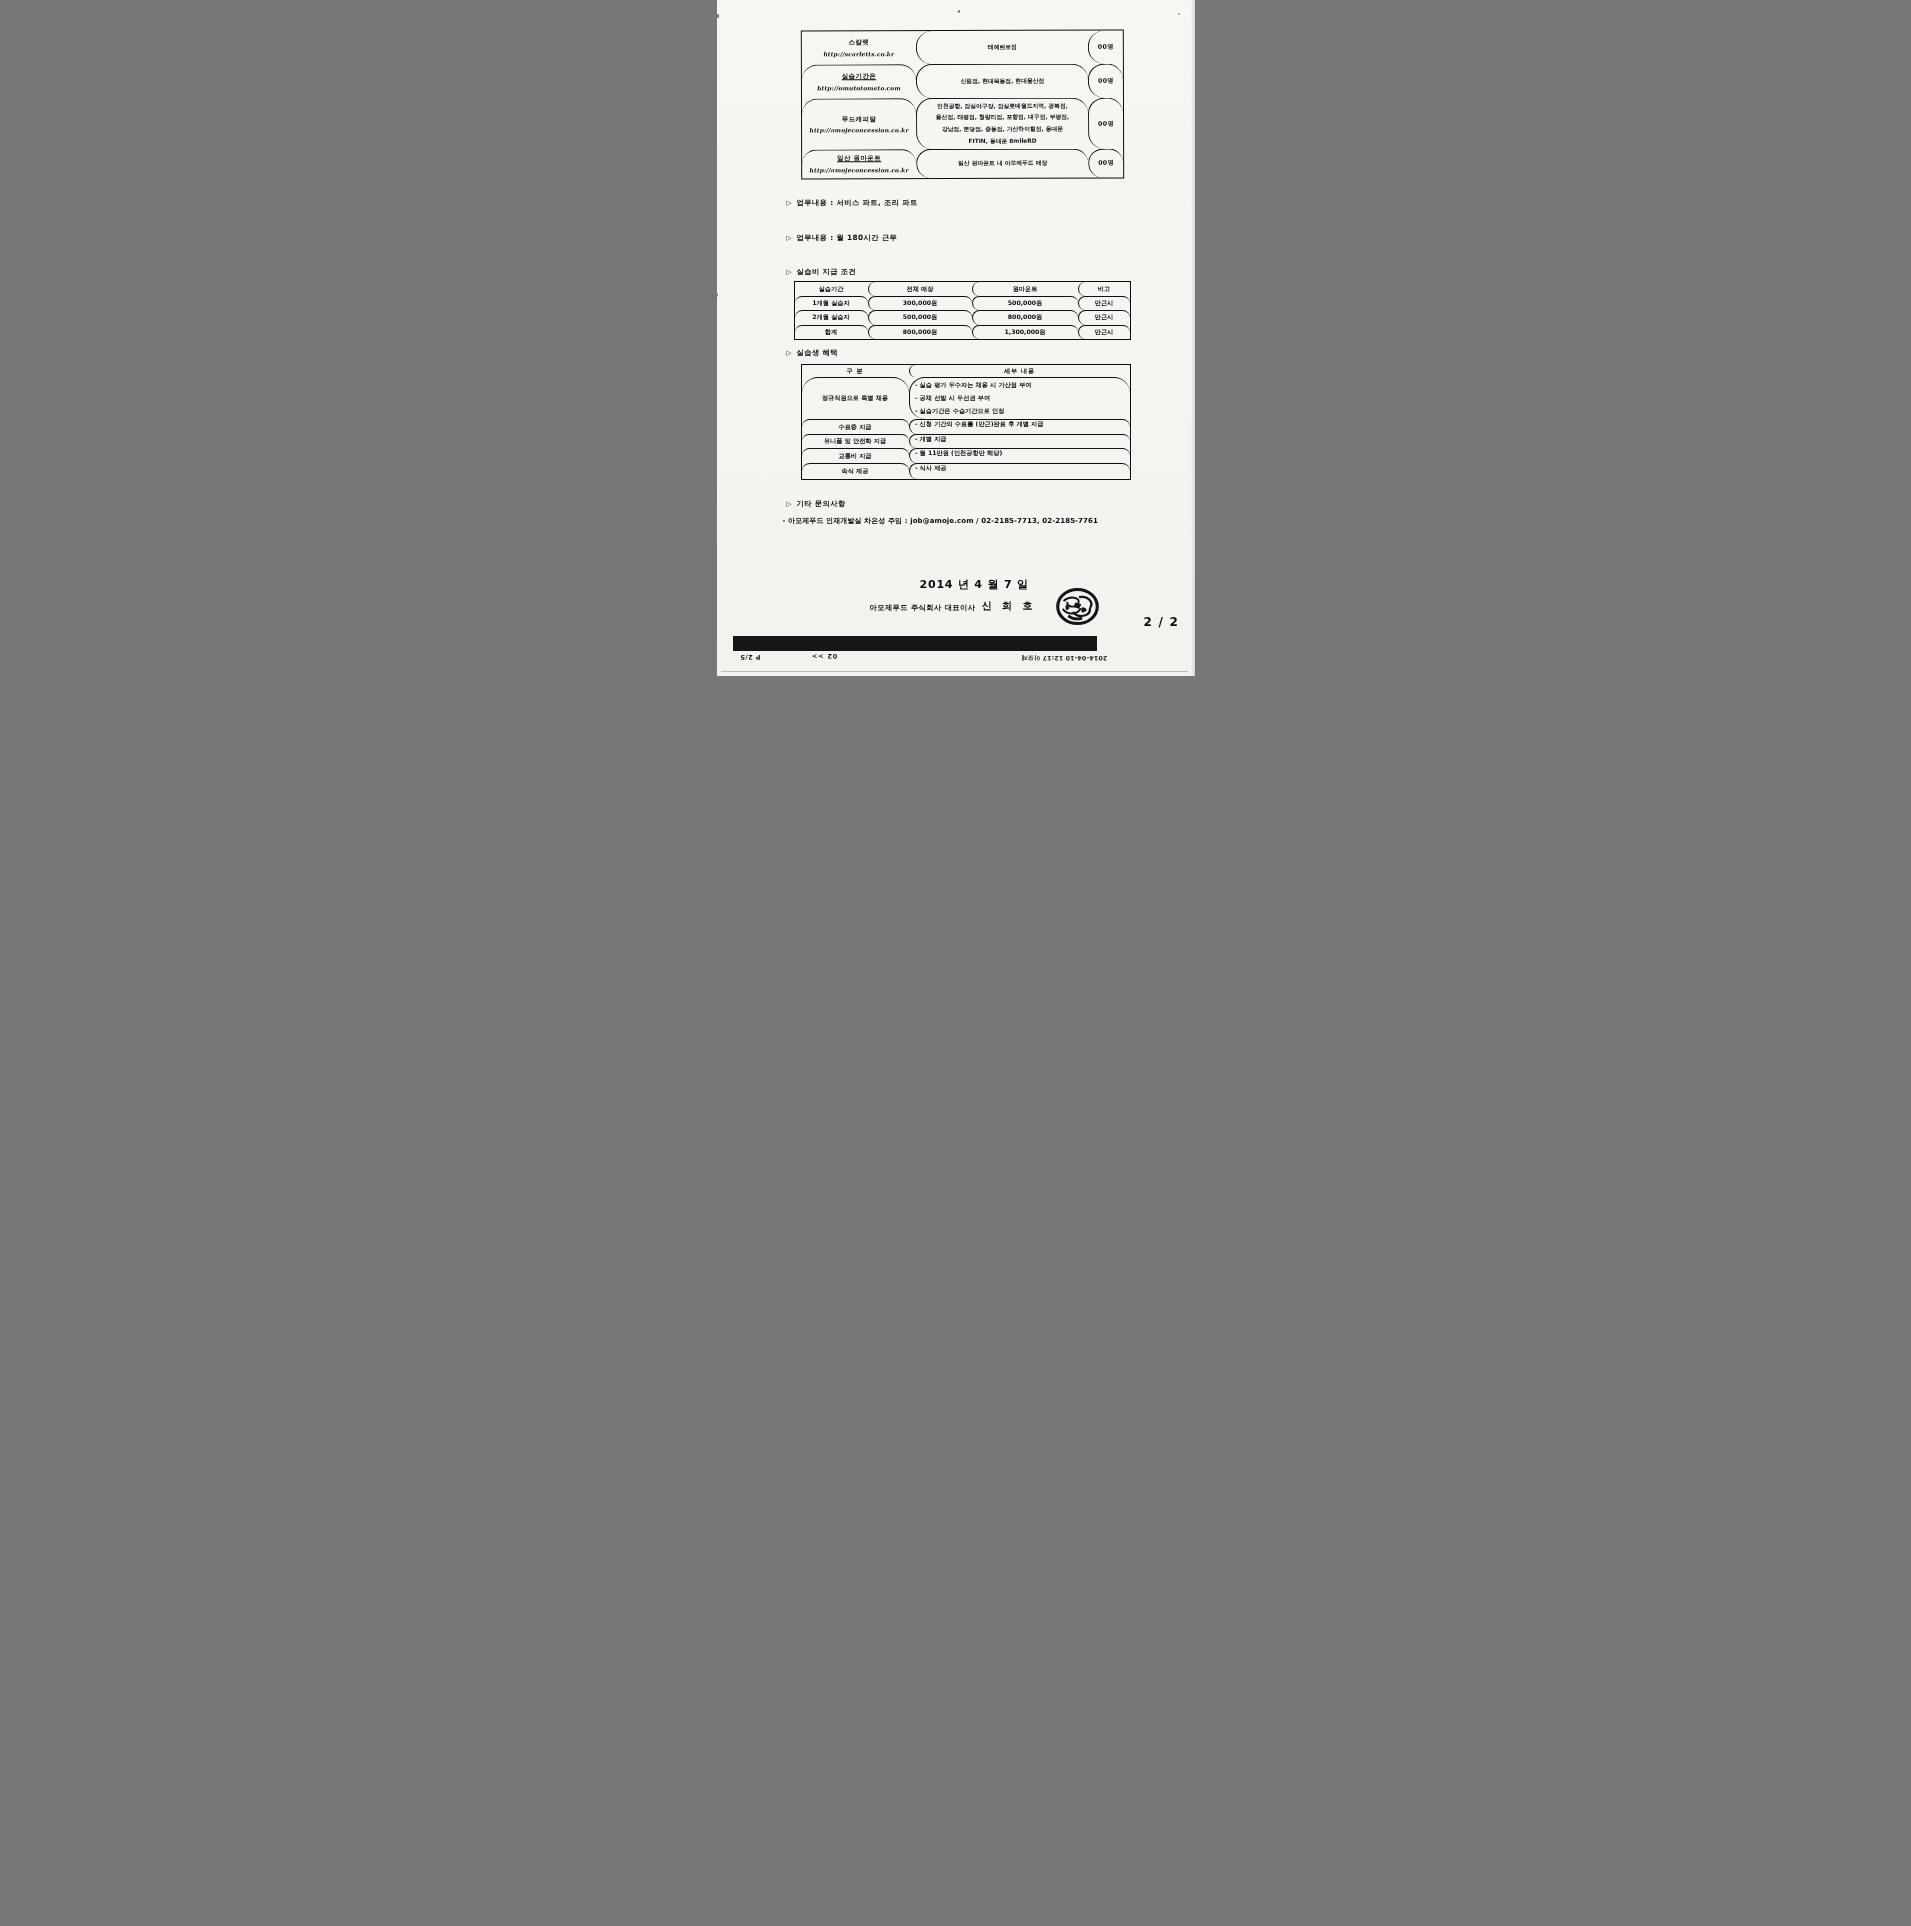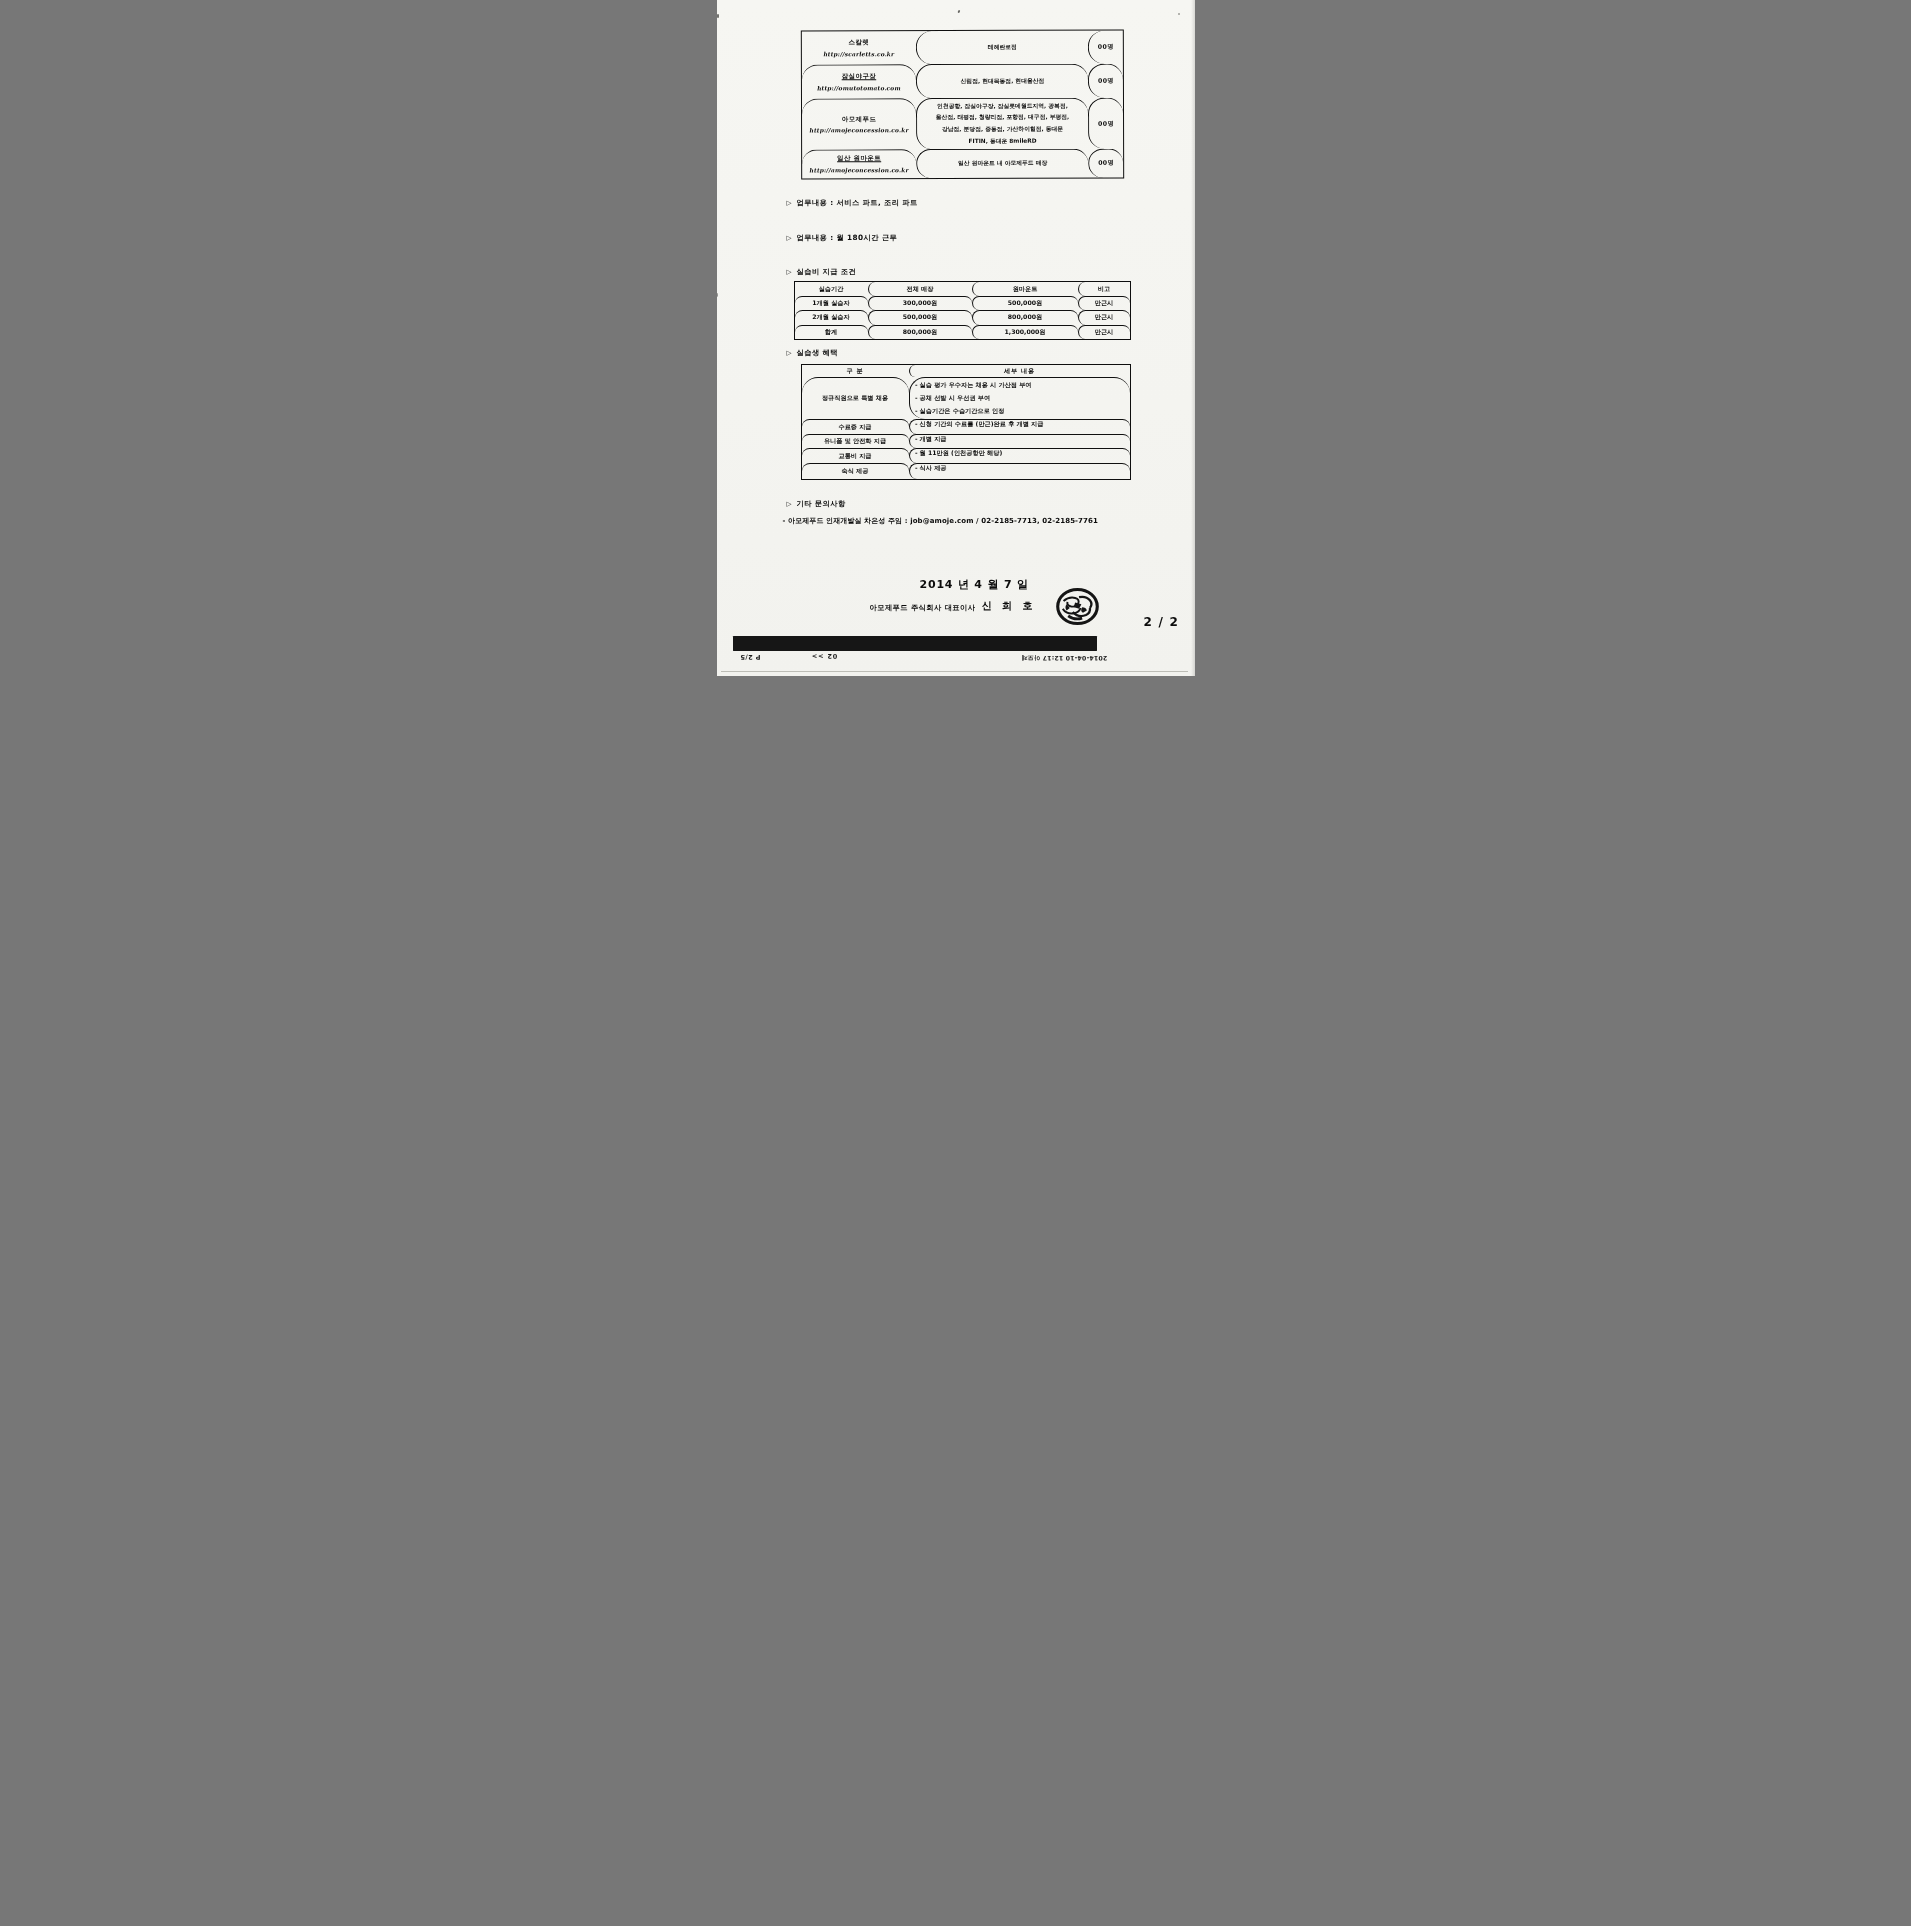--- a/index.html
+++ b/index.html
@@ -86,30 +86,30 @@
     <div class="cell l0 t0 brandcell">
       <span class="brand">스칼렛</span>
       <span class="url">http://scarletts.co.kr</span>
     </div>
     <div class="cell t0 locs">
       <span>테헤란로점</span>
     </div>
     <div class="cell t0 count">00명</div>
 
     <div class="cell l0 brandcell">
-      <span class="brand u">잠실야구장</span>
+      <span class="brand u">실습기간은</span>
       <span class="url">http://omutotomato.com</span>
     </div>
     <div class="cell locs">
       <span>신림점, 현대목동점, 현대울산점</span>
     </div>
     <div class="cell count">00명</div>
 
     <div class="cell l0 brandcell">
-      <span class="brand">아모제푸드</span>
+      <span class="brand">푸드캐피탈</span>
       <span class="url">http://amojeconcession.co.kr</span>
     </div>
     <div class="cell locs">
       <span>인천공항, 잠실야구장, 잠실롯데월드지역, 광복점,</span>
       <span>울산점, 태평점, 청량리점, 포항점, 대구점, 부평점,</span>
       <span>강남점, 분당점, 중동점, 가산하이힐점, 동대문</span>
       <span>FITIN, 동대운 8mileRD</span>
     </div>
     <div class="cell count">00명</div>
 

